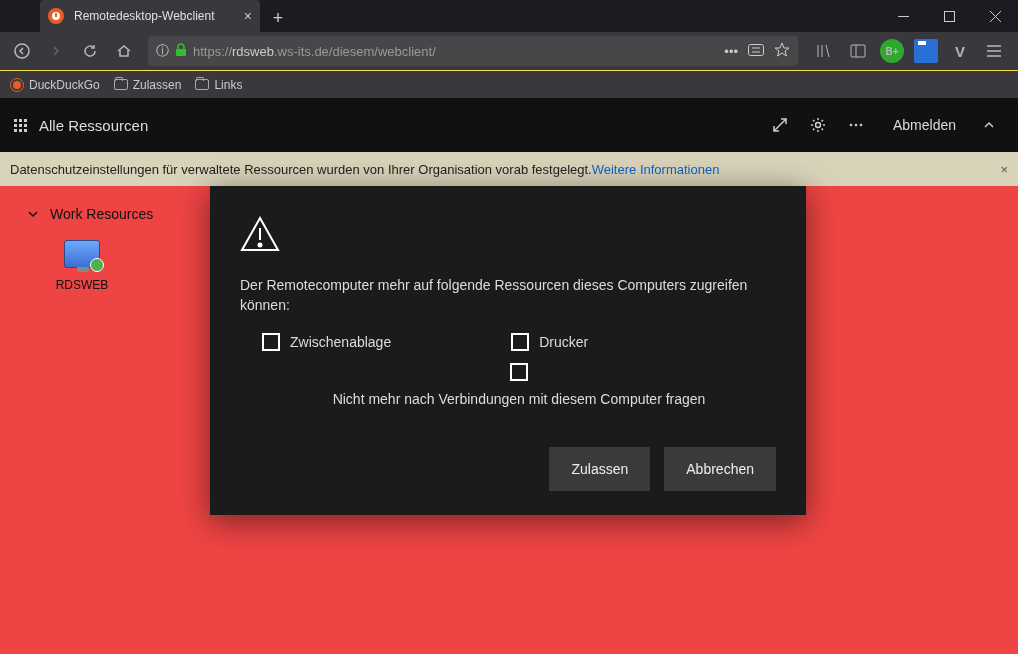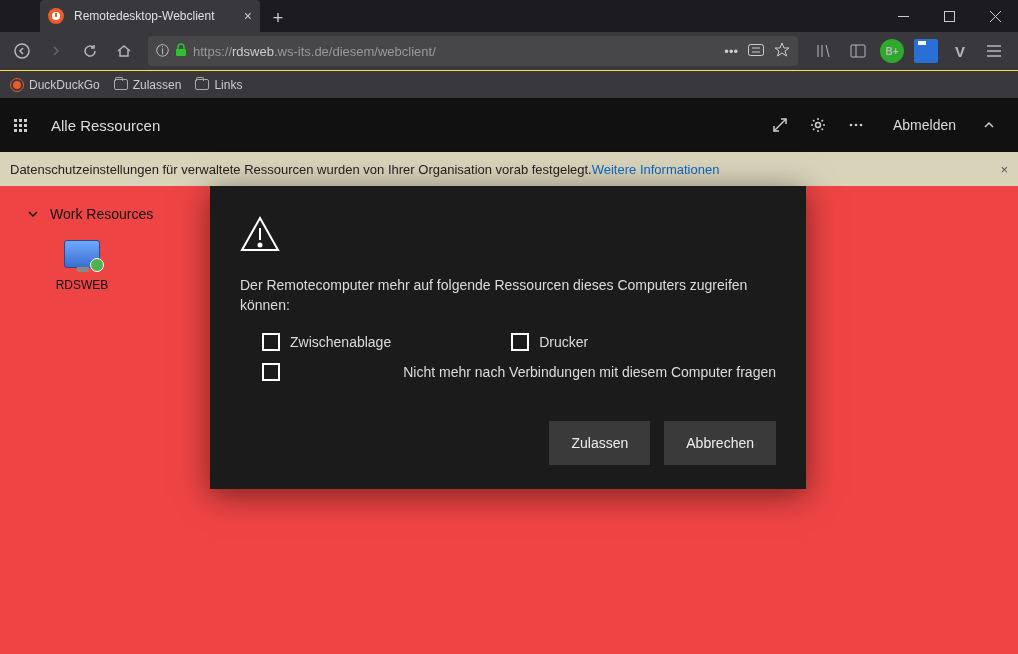--- a/index.html
+++ b/index.html
@@ -37,21 +37,21 @@
   .book .fold{width:14px;height:11px;border:1px solid #aaa;border-radius:2px;position:relative;}
   .book .fold::before{content:"";position:absolute;top:-3px;left:0;width:6px;height:3px;border:1px solid #aaa;border-bottom:none;border-radius:2px 2px 0 0;}
   .ddg{width:14px;height:14px;border-radius:50%;border:1px solid #e85d2a;position:relative;}
   .ddg::after{content:"";position:absolute;inset:2px;border-radius:50%;background:#e85d2a;}
 
   
   .page { height:556px; background:#ccc; display:flex; flex-direction:column;}
   .appbar { height:54px; background:#111; display:flex; align-items:center; padding:0 14px; color:#ddd;}
   .appbar .grid-ic{display:grid;grid-template-columns:repeat(3,3px);grid-template-rows:repeat(3,3px);gap:2px;}
   .appbar .grid-ic span{background:#ccc;}
-  .appbar .title{margin-left:24px;font-size:15px;}
+  .appbar .title{margin-left:12px;font-size:15px;}
   .appbar .spacer{flex:1;}
   .appbar .ic{width:38px;display:flex;justify-content:center;color:#ccc;}
   .appbar .ic svg{width:18px;height:18px;}
   .appbar .abm{font-size:14px;margin:0 18px;}
   .appbar .chev{width:30px;}
 
   .infobar{height:34px;background:#d9d3ba;display:flex;align-items:center;padding:0 10px;font-size:13px;color:#222;text-align:right;}
   .infobar a{color:#0a67c4;text-decoration:none;margin-left:0;}
   .infobar .x{margin-left:auto;color:#555;font-size:13px;}
 
@@ -64,23 +64,23 @@
   .res .badge-ok{position:absolute;right:-4px;bottom:-4px;width:14px;height:14px;border-radius:50%;background:#4fb04f;border:1px solid #fff;}
   .res .label{font-size:12px;margin-top:10px;color:#111;}
   .res .monwrap{position:relative;width:36px;margin:0 auto;}
 
   .dialog{position:absolute;top:0;left:210px;width:596px;background:#1b1b1b;color:#ddd;padding:28px 30px 24px;box-shadow:0 6px 30px rgba(0,0,0,.5);}
   .dialog .hd{display:flex;align-items:center;gap:18px;margin-bottom:22px;}
   .dialog .hd svg{width:40px;height:40px;flex:none;}
   .dialog h1{font-size:23px;font-weight:400;}
   .dialog p{font-size:14px;line-height:1.4;margin-bottom:18px;}
   .dialog .checks{display:flex;gap:120px;margin:12px 0 4px 22px;}
-  .dialog .chk{display:flex;align-items:center;gap:10px;font-size:14px;justify-content:space-between;}
+  .dialog .chk{display:flex;align-items:center;gap:10px;font-size:14px;}
   .dialog .box{width:18px;height:18px;border:2px solid #fff;}
-  .dialog .chk2{margin:12px 0 16px 22px;}
+  .dialog .chk2{margin:12px 0 16px 22px;flex-direction:column;}
   .dialog .btns{display:flex;justify-content:flex-end;gap:14px;margin-top:40px;}
   .dialog button{background:#3a3a3a;border:none;color:#eee;font-size:14px;padding:14px 22px;cursor:pointer;}
 </style>
 </head>
 <body>
 
 <div class="titlebar">
   <div class="tab">
     <span class="favicon">
       <svg viewBox="0 0 10 10">

